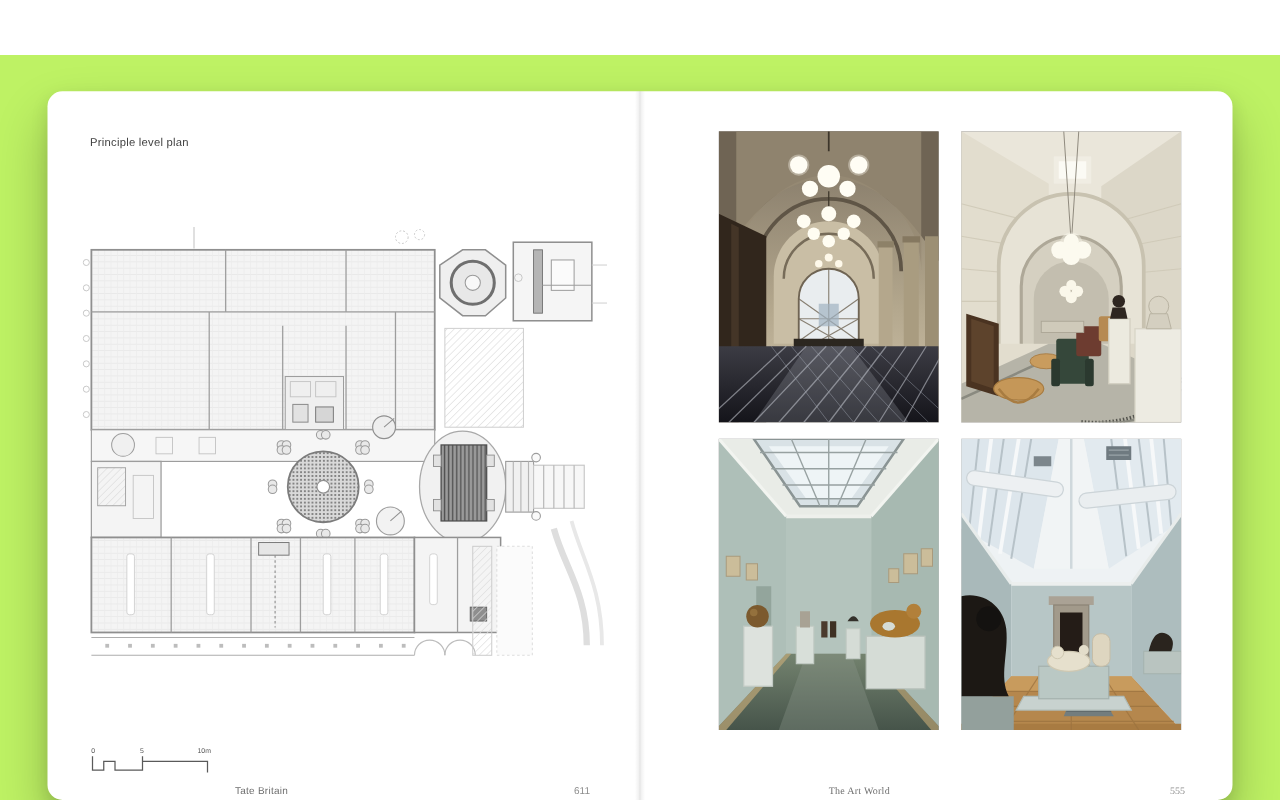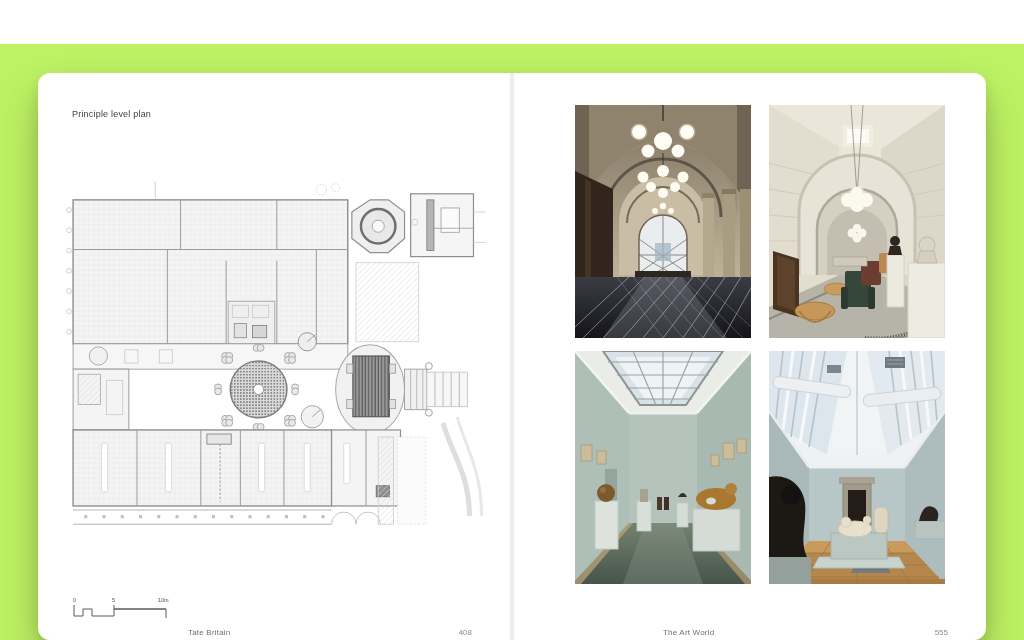--- a/index.html
+++ b/index.html
@@ -4,21 +4,21 @@
 <style>
   html,body{margin:0;padding:0;}
   .stage{position:relative;width:1024px;height:640px;background:#bef264;overflow:hidden;
          font-family:"Liberation Sans",sans-serif;margin-top:44px;}
   .book{position:absolute;left:38px;top:29px;width:948px;height:567px;background:#ffffff;
         border-radius:12px;box-shadow:0 22px 42px rgba(0,0,0,.24),0 6px 14px rgba(0,0,0,.10);}
   .gutter{position:absolute;left:50%;top:0;transform:translateX(-50%);width:8px;height:100%;
           background:linear-gradient(to right,rgba(0,0,0,0),rgba(0,0,0,.06) 40%,rgba(0,0,0,.11) 50%,rgba(0,0,0,.06) 60%,rgba(0,0,0,0));}
   .page{position:absolute;top:0;height:100%;width:474px;}
   .page.left{left:0;}
-  .page.right{right:0;}
+  .page.right{right:0;font-family:Liberation Serif, serif;}
   .plan-title{position:absolute;left:34px;top:36px;font-size:9px;color:#414141;letter-spacing:.2px;}
   .plan-wrap{position:absolute;left:28px;top:108px;width:446px;height:356px;}
   .scalebar{position:absolute;left:32px;top:522px;width:116px;height:28px;}
   .scalebar text{font-size:5.5px;fill:#555;}
   .footer-caption{position:absolute;top:555px;font-size:8px;color:#6f6f6f;letter-spacing:.2px;text-align:right;}
   .footer-page-no{position:absolute;top:555px;font-size:8px;color:#8d8d8d;}
   .page.left  .footer-caption{left:150px;}
   .page.left  .footer-page-no{right:40px;}
   .page.right .footer-caption{left:151px;}
   .page.right .footer-page-no{right:38px;}
@@ -259,21 +259,21 @@
       <div class="scalebar">
         <svg viewBox="0 0 116 28" width="116" height="28">
           <text x="3" y="7">0</text>
           <text x="42" y="7">5</text>
           <text x="88" y="7">10m</text>
           <path d="M4,10 V21 H13 V14 H22 V21 H44 V14 H96 V23 M44,10 V14 M96,14 H44" fill="none" stroke="#5a5a5a" stroke-width="1"></path>
         </svg>
       </div>
 
       <div class="footer-caption">Tate Britain</div>
-      <div class="footer-page-no">408</div>
+      <div class="footer-page-no">611</div>
     </div>
 
     <div class="page right">
       <div class="photos">
 
         <figure class="photo">
           <svg viewBox="0 0 176 233" preserveAspectRatio="none">
             <defs>
               <linearGradient id="p1stone" x1="0" y1="0" x2="0" y2="1">
                 <stop offset="0" stop-color="#7e7363"></stop>

